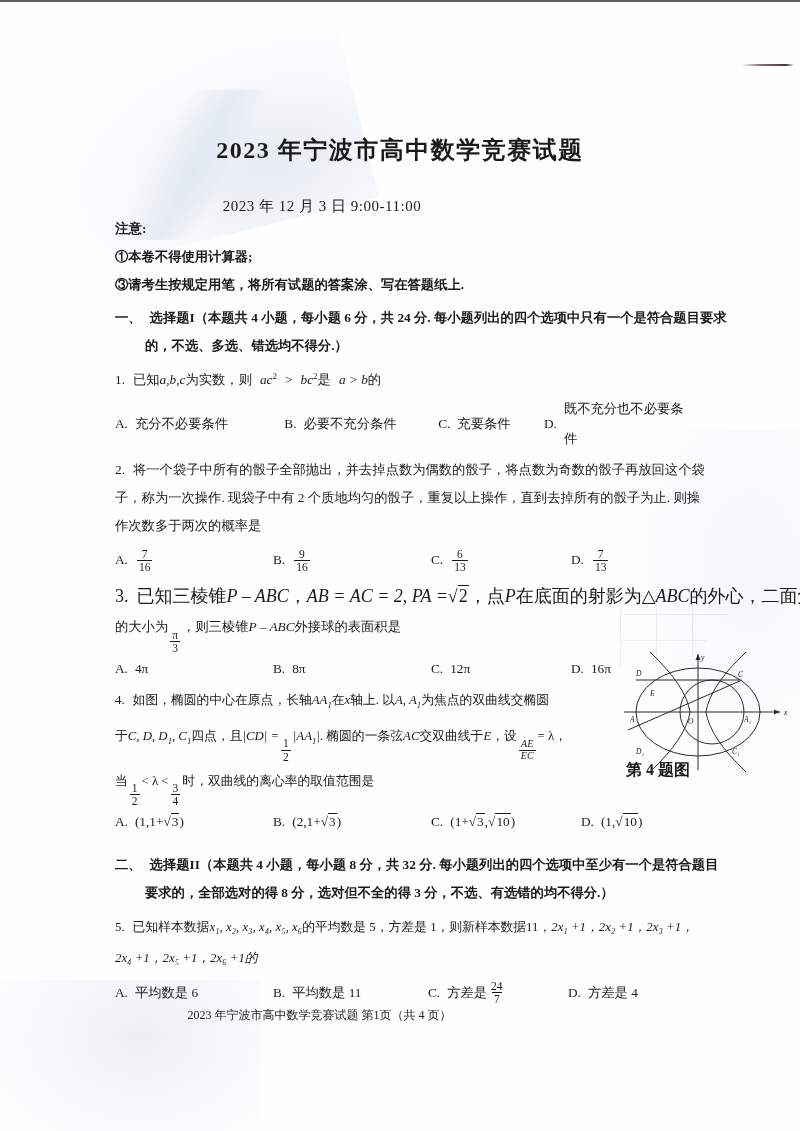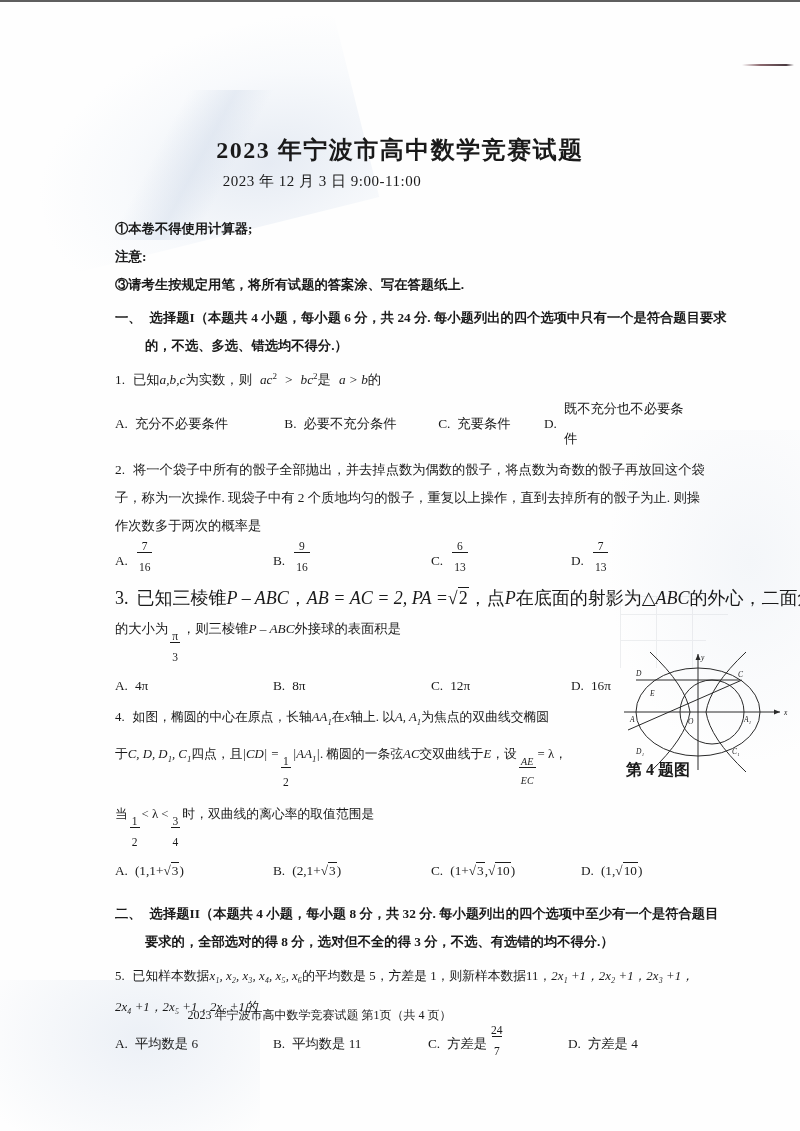--- a/index.html
+++ b/index.html
@@ -54,41 +54,41 @@
   .bleed-grid .bl { position: absolute; background: #c8ccd2; }
 
   
   .doc-title {
     position: absolute; top: 134px; left: 0; width: 800px;
     text-align: center;
     font-size: 24px; font-weight: bold; letter-spacing: 1.5px;
     font-family: "Liberation Serif", "DejaVu Serif", serif;
   }
   .doc-subtitle {
-    position: absolute; top: 172px; left: 0; width: 644px;
+    position: absolute; top: 197px; left: 0; width: 644px;
     text-align: center; font-size: 15px; letter-spacing: 0.5px;
   }
   .body-area {
     position: absolute; top: 215px; left: 115px; width: 576px;
   }
   .line { font-size: 13.3px; line-height: 28px; white-space: nowrap; }
   .bold { font-weight: bold; }
   .notice-head { font-weight: bold; font-size: 13.5px; }
   .indent { padding-left: 30px; }
   .q { margin-top: 2px; }
   .it { font-style: italic; text-align: center; }
   .sp-1 { display: inline-block; width: 8px; }
 
   
   .frac {
     display: inline-flex; flex-direction: column; align-items: center;
     vertical-align: -0.55em; margin: 0 2px; line-height: 1.05;
   }
   .frac .num { font-size: 11.5px; padding: 0 2px; }
-  .frac .den { font-size: 11.5px; padding: 8px 2px; border-top: 1px solid #1a1a1a; }
+  .frac .den { font-size: 11.5px; padding: 0 2px; border-top: 1px solid #1a1a1a; }
   .frac.sm .num, .frac.sm .den { font-size: 10px; }
   sub { font-size: 0.68em; }
   sup { font-size: 0.68em; }
 
   
   .rad { white-space: nowrap; }
   .rad > .bar { border-top: 1px solid #1a1a1a; padding: 0 1px 0 1px; }
 
   
   .opts { display: flex; font-size: 13.3px; line-height: 30px; }
@@ -127,22 +127,22 @@
     <div class="bl" style="left:0;top:18px;width:108px;height:1px;"></div>
     <div class="bl" style="left:0;top:44px;width:86px;height:1px;"></div>
     <div class="bl" style="left:10px;top:0;width:72px;height:1px;"></div>
   </div>
 
   <div class="doc-title">2023 年宁波市高中数学竞赛试题</div>
   <div class="doc-subtitle">2023 年 12 月 3 日    9:00-11:00</div>
 
   <div class="body-area">
 
+    <div class="line notice-head">注意:</div>
     <div class="line bold">①本卷不得使用计算器;</div>
-    <div class="line notice-head">注意:</div>
     <div class="line bold">③请考生按规定用笔，将所有试题的答案涂、写在答题纸上.</div>
 
     <div class="line bold" style="margin-top:5px;">
       <span>一、</span><span class="sp-1"></span><span>选择题I</span><span>（本题共 4 小题，每小题 6 分，共 24 分. 每小题列出的四个选项中只有一个是符合题目要求</span>
     </div>
     <div class="line bold indent">的，不选、多选、错选均不得分.）</div>
 
     <div class="line q">
       <span>1.</span><span class="sp-1"></span><span>已知</span><span class="it">a,b,c</span><span>为实数，则</span><span class="sp-1"></span><span class="it">ac</span><sup>2</sup><span class="sp-1"></span><span>&gt;</span><span class="sp-1"></span><span class="it">bc</span><sup>2</sup><span>是</span><span class="sp-1"></span><span class="it">a &gt; b</span><span>的</span>
     </div>

